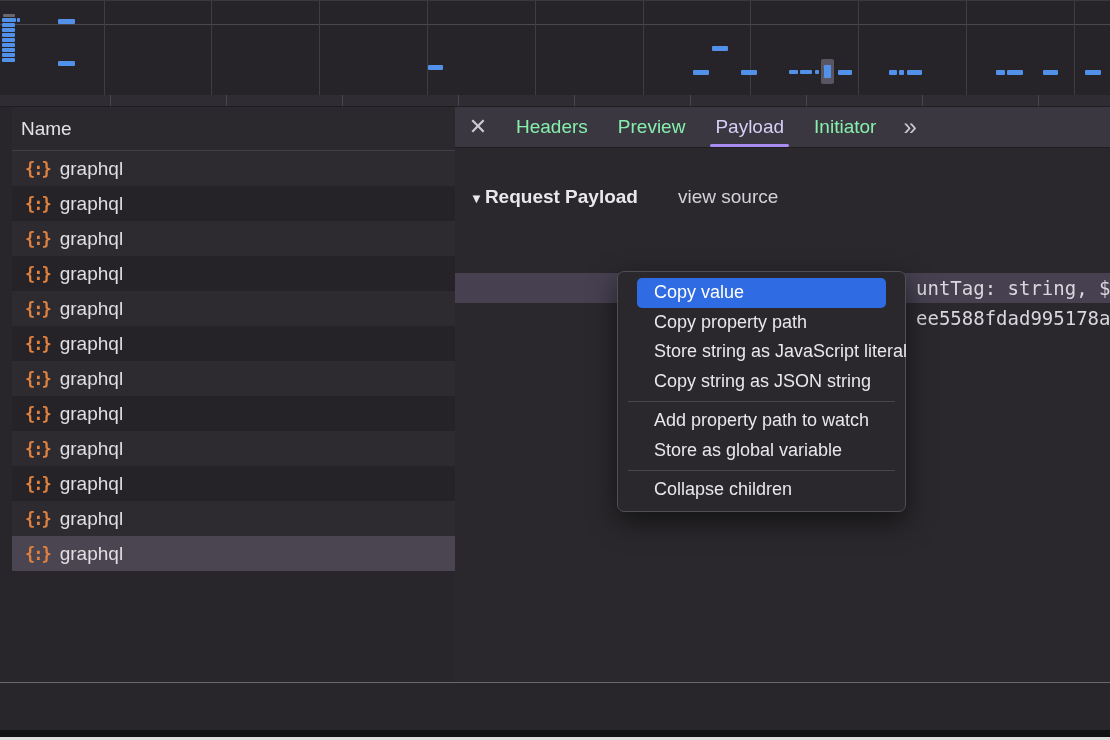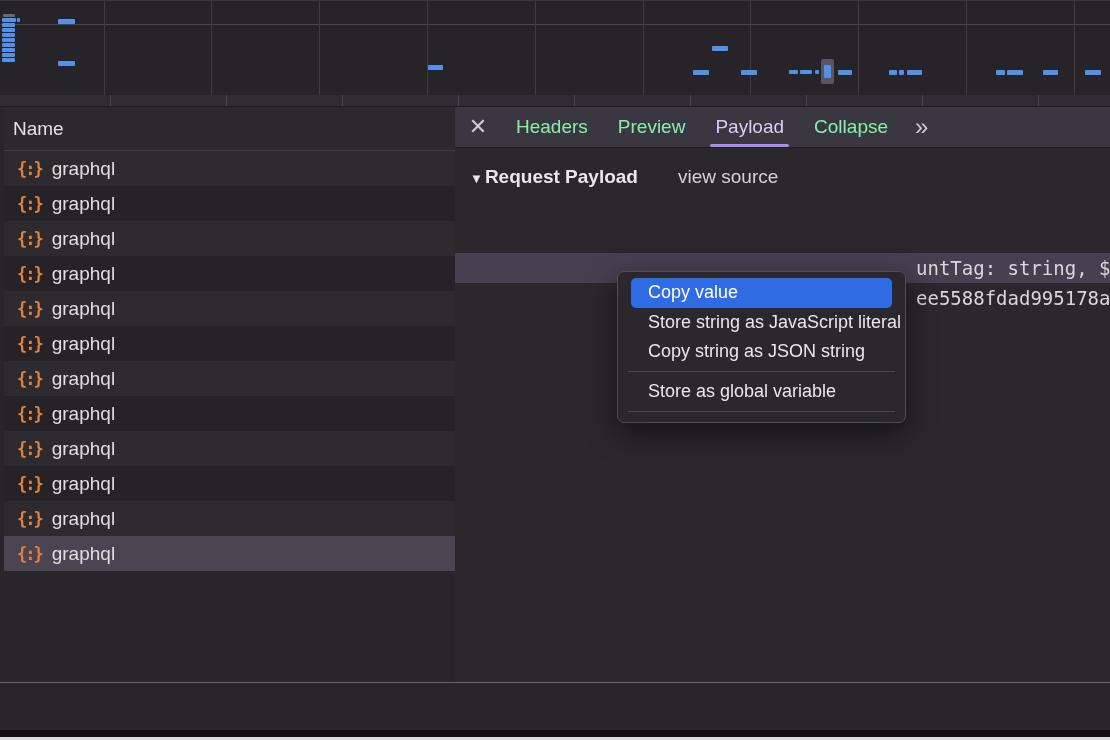--- a/index.html
+++ b/index.html
@@ -15,57 +15,57 @@
   .ov-bar.blue{background:#5191ea;}
   .ov-bar.gray{background:#6a676e;}
   #ov-marker{position:absolute;background:#595562;border-radius:2px;}
   #ov-marker .inner{position:absolute;left:3px;top:6px;width:7px;height:13px;background:#5191ea;border-radius:1px;}
 
   
   #colband{position:absolute;left:0;top:95px;width:1110px;height:11px;background:#2f2c33;border-bottom:1px solid #1f1d22;}
   .cb-tick{position:absolute;top:0;width:1px;height:11px;background:#49464c;}
 
   
-  #left-pane{position:absolute;left:4px;top:107px;width:455px;height:575px;background:#28262a;border-right:1px solid #413e44;box-sizing:border-box;}
+  #left-pane{position:absolute;left:12px;top:107px;width:455px;height:575px;background:#28262a;border-right:1px solid #413e44;box-sizing:border-box;}
   #name-header{height:44px;line-height:44px;padding-left:9px;color:#e3e1e5;font-size:19px;background:#2b292e;border-bottom:1px solid #413e44;box-sizing:border-box;}
   .req-row{height:35px;display:flex;align-items:center;padding-left:13px;font-size:19px;color:#e0dee2;cursor:default;}
   .req-row.odd{background:#2d2b30;}
   .req-row.even{background:#252327;}
   .req-row.selected{background:#4a4550;}
   .json-icon{font-family:"DejaVu Sans Mono",monospace;color:#e0813f;font-size:17px;font-weight:bold;margin-right:10px;letter-spacing:-2px;}
 
   
   #right-pane{position:absolute;left:455px;top:107px;width:655px;height:575px;background:#2a282c;}
   #tab-bar{height:41px;background:#3a3741;display:flex;align-items:stretch;border-bottom:1px solid #1f1d22;box-sizing:border-box;}
   #close-btn{width:46px;display:flex;align-items:center;justify-content:center;color:#cdc9d2;font-size:22px;cursor:pointer;}
   .tab{display:flex;align-items:center;padding:0 15px;font-size:19px;color:#86efac;position:relative;cursor:pointer;}
   .tab.active{color:#d8cef6;}
   .tab.active::after{content:"";position:absolute;left:10px;right:10px;bottom:0;height:3px;background:#a78cf2;border-radius:2px;}
   #overflow-btn{display:flex;align-items:center;padding:0 12px;color:#cdc9d2;font-size:24px;letter-spacing:-3px;cursor:pointer;}
 
-  #payload-body{position:relative;padding-top:13px;}
+  #payload-body{position:relative;padding-top:13px;margin-top:20px;}
   #section-row{height:32px;line-height:32px;padding-left:15px;}
   #section-row .tri{color:#e9e7ec;font-size:13px;margin-right:2px;}
   #section-title{color:#e9e7ec;font-size:19px;font-weight:bold;}
   #view-source{color:#d4d2d8;font-size:19px;margin-left:40px;cursor:pointer;}
 
   .tree-row{position:relative;height:30px;line-height:30px;font-size:19px;color:#d9d6dd;white-space:pre;overflow:hidden;}
   .tree-row.highlight{background:#464050;}
   .plain{color:#d9d6dd;}
   .frag{position:absolute;left:461px;top:0;}
 
   
   #footer-sep{position:absolute;left:0;top:682px;width:1110px;height:1px;background:#6b686e;}
   #bottom-black{position:absolute;left:0;top:730px;width:1110px;height:7px;background:#101014;}
   #bottom-light{position:absolute;left:0;top:737px;width:1110px;height:3px;background:#dddcde;}
 
   
   #context-menu{position:absolute;left:617px;top:271px;width:289px;box-sizing:border-box;background:#2b282d;
     border:1px solid #504d53;border-radius:7px;box-shadow:0 10px 28px rgba(0,0,0,.55);padding:6px 0;z-index:50;}
-  .menu-item{height:29.5px;line-height:29.5px;margin:0 13px;padding-left:17px;font-size:18px;color:#e9e7eb;border-radius:5px;white-space:nowrap;cursor:default;}
+  .menu-item{height:29.5px;line-height:29.5px;margin:0 19px;padding-left:17px;font-size:18px;color:#e9e7eb;border-radius:5px;white-space:nowrap;cursor:default;}
   .menu-item.highlighted{background:#2f6ce4;color:#ffffff;}
   .menu-sep{height:1px;background:#4a474c;margin:4.5px 10px;}
 </style>
 </head>
 <body>
 
 <div id="overview">
   <div id="ov-hline"></div>
   <div id="ov-marker" style="left: 821px; top: 58px; width: 13px; height: 25px;">
     <div class="inner"></div>
@@ -176,21 +176,21 @@
     </div>
 </div>
 
 <div id="right-pane">
   <div id="tab-bar">
     <div id="close-btn">✕</div>
     <div id="tabs-holder" style="display:flex;">
         <div class="tab">Headers</div>
         <div class="tab">Preview</div>
         <div class="tab active">Payload</div>
-        <div class="tab">Collapse</div>
+        <div class="tab">Initiator</div>
       </div>
     <div id="overflow-btn">»</div>
   </div>
 
   <div id="payload-body">
     <div id="section-row">
       <span class="tri">▼</span><span id="section-title">Request Payload</span><span id="view-source">view source</span>
     </div>
 
     <div class="tree-row mono" style="padding-left:18px;">
@@ -212,18 +212,21 @@
     </div>
   </div>
 </div>
 
 <div id="footer-sep"></div>
 <div id="bottom-black"></div>
 <div id="bottom-light"></div>
 
 <div id="context-menu">
     <div class="menu-item highlighted">Copy value</div>
+    <div class="menu-item">Copy property path</div>
     <div class="menu-item">Store string as JavaScript literal</div>
     <div class="menu-item">Copy string as JSON string</div>
     <div class="menu-sep"></div>
+    <div class="menu-item">Add property path to watch</div>
     <div class="menu-item">Store as global variable</div>
     <div class="menu-sep"></div>
+    <div class="menu-item">Collapse children</div>
   </div>
 
 </body></html>

